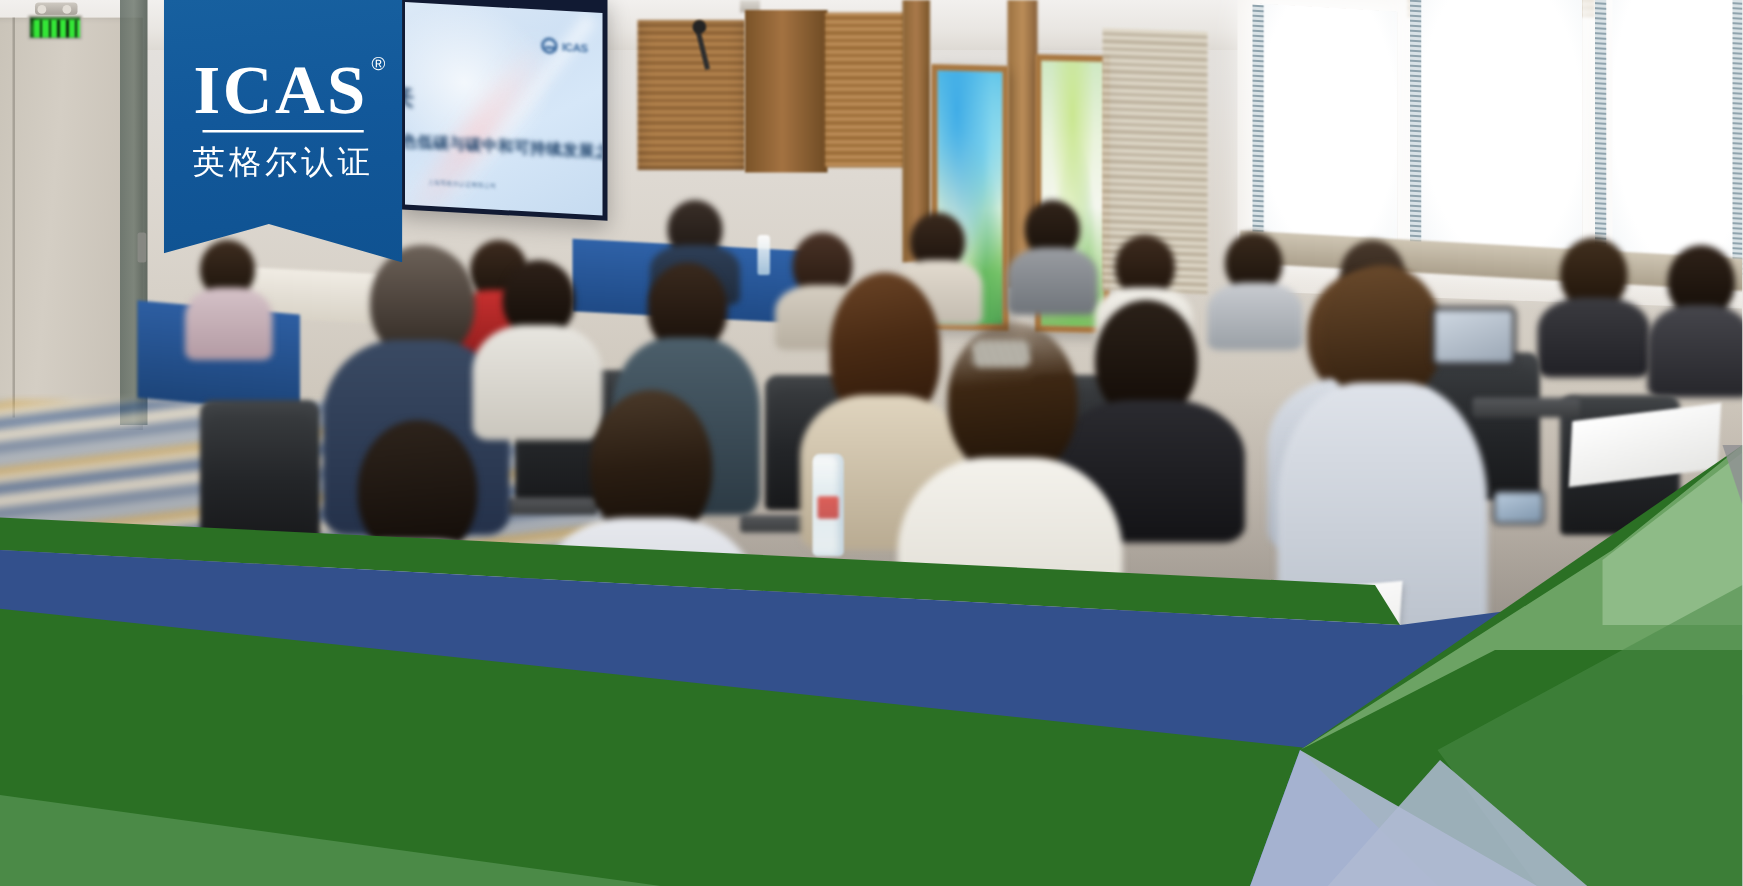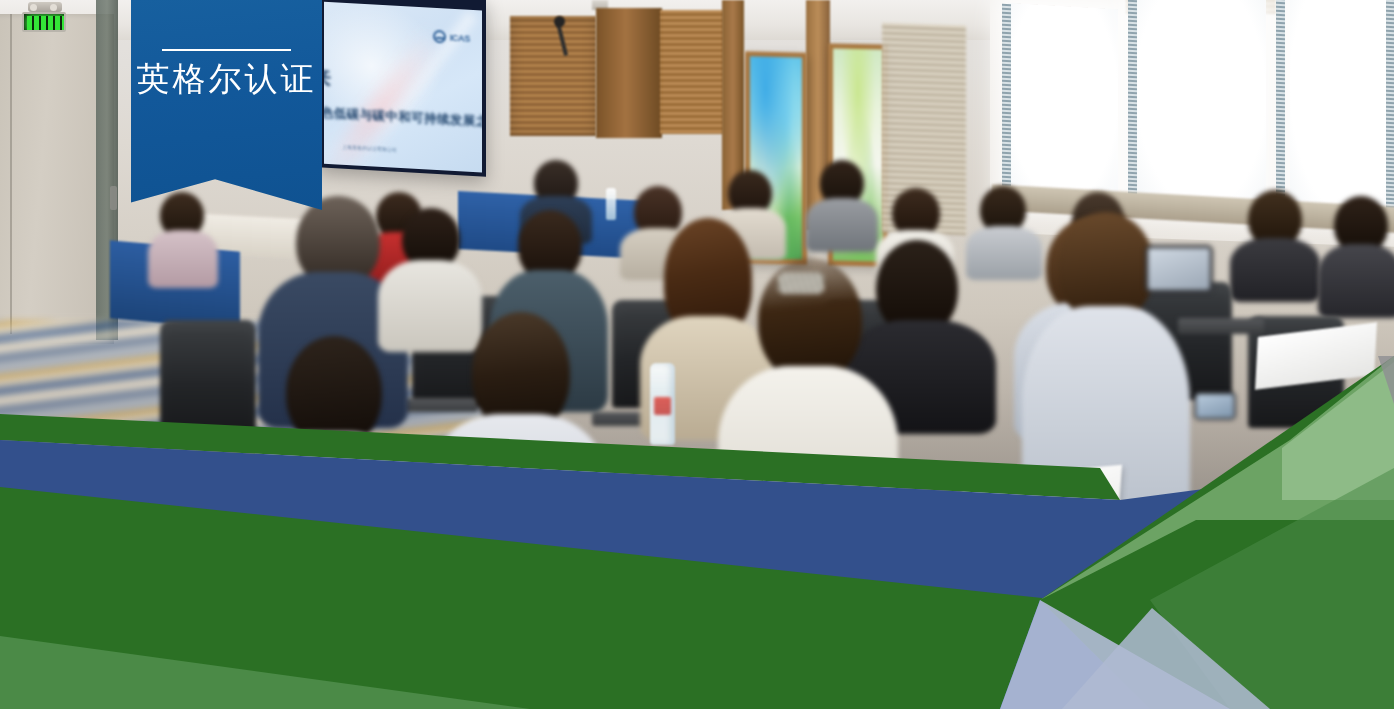--- a/index.html
+++ b/index.html
@@ -358,21 +358,21 @@
   .logo-reg {
     position: absolute; right: -12px; top: 0px;
     font-size: 15px; font-weight: 400;
     font-family: "Liberation Sans", sans-serif;
   }
   .logo-rule {
     width: 129px; height: 2px; background:#ffffff;
     margin: 5px auto 6px auto;
   }
   .logo-cn {
-    font-size: 33px; letter-spacing: 3px; font-weight: 500;
+    font-size: 26px; letter-spacing: 3px; font-weight: 500;
     font-family: Liberation Mono, monospace;
   }
 
   
   .geo { position:absolute; inset:0; z-index: 6; pointer-events:none; }
   .geo svg { display:block; width:1394px; height:709px; }
 </style>
 </head>
 <body>
 
@@ -548,20 +548,23 @@
       <div style="position:absolute;inset:0;background:linear-gradient(160deg,#cfd8e2,#9aa6b4);border-radius:3px;box-shadow:0 0 0 3px #2b2b2e;"></div>
     </div>
     <div class="p" style="left:1196px;top:394px;width:38px;height:24px;">
       <div style="position:absolute;inset:0;background:linear-gradient(160deg,#b9cbdd,#7d94ab);border-radius:3px;box-shadow:0 0 0 2px #2a2a2d;"></div>
     </div>
     <div class="p" style="left:1276px;top:26px;width:30px;height:18px;"></div>
   </div>
 
   <div class="logo-block">
     <div class="logo-inner">
+      <div class="logo-main">
+        <span>ICAS</span><span class="logo-reg">®</span>
+      </div>
       <div class="logo-rule"></div>
       <div class="logo-cn">英格尔认证</div>
     </div>
   </div>
 
   <div class="geo">
     <svg viewBox="0 0 1394 709" xmlns="http://www.w3.org/2000/svg">
 
       <polygon points="0,414 1100,468 1120,500 0,440" fill="#2B7024"></polygon>
 

